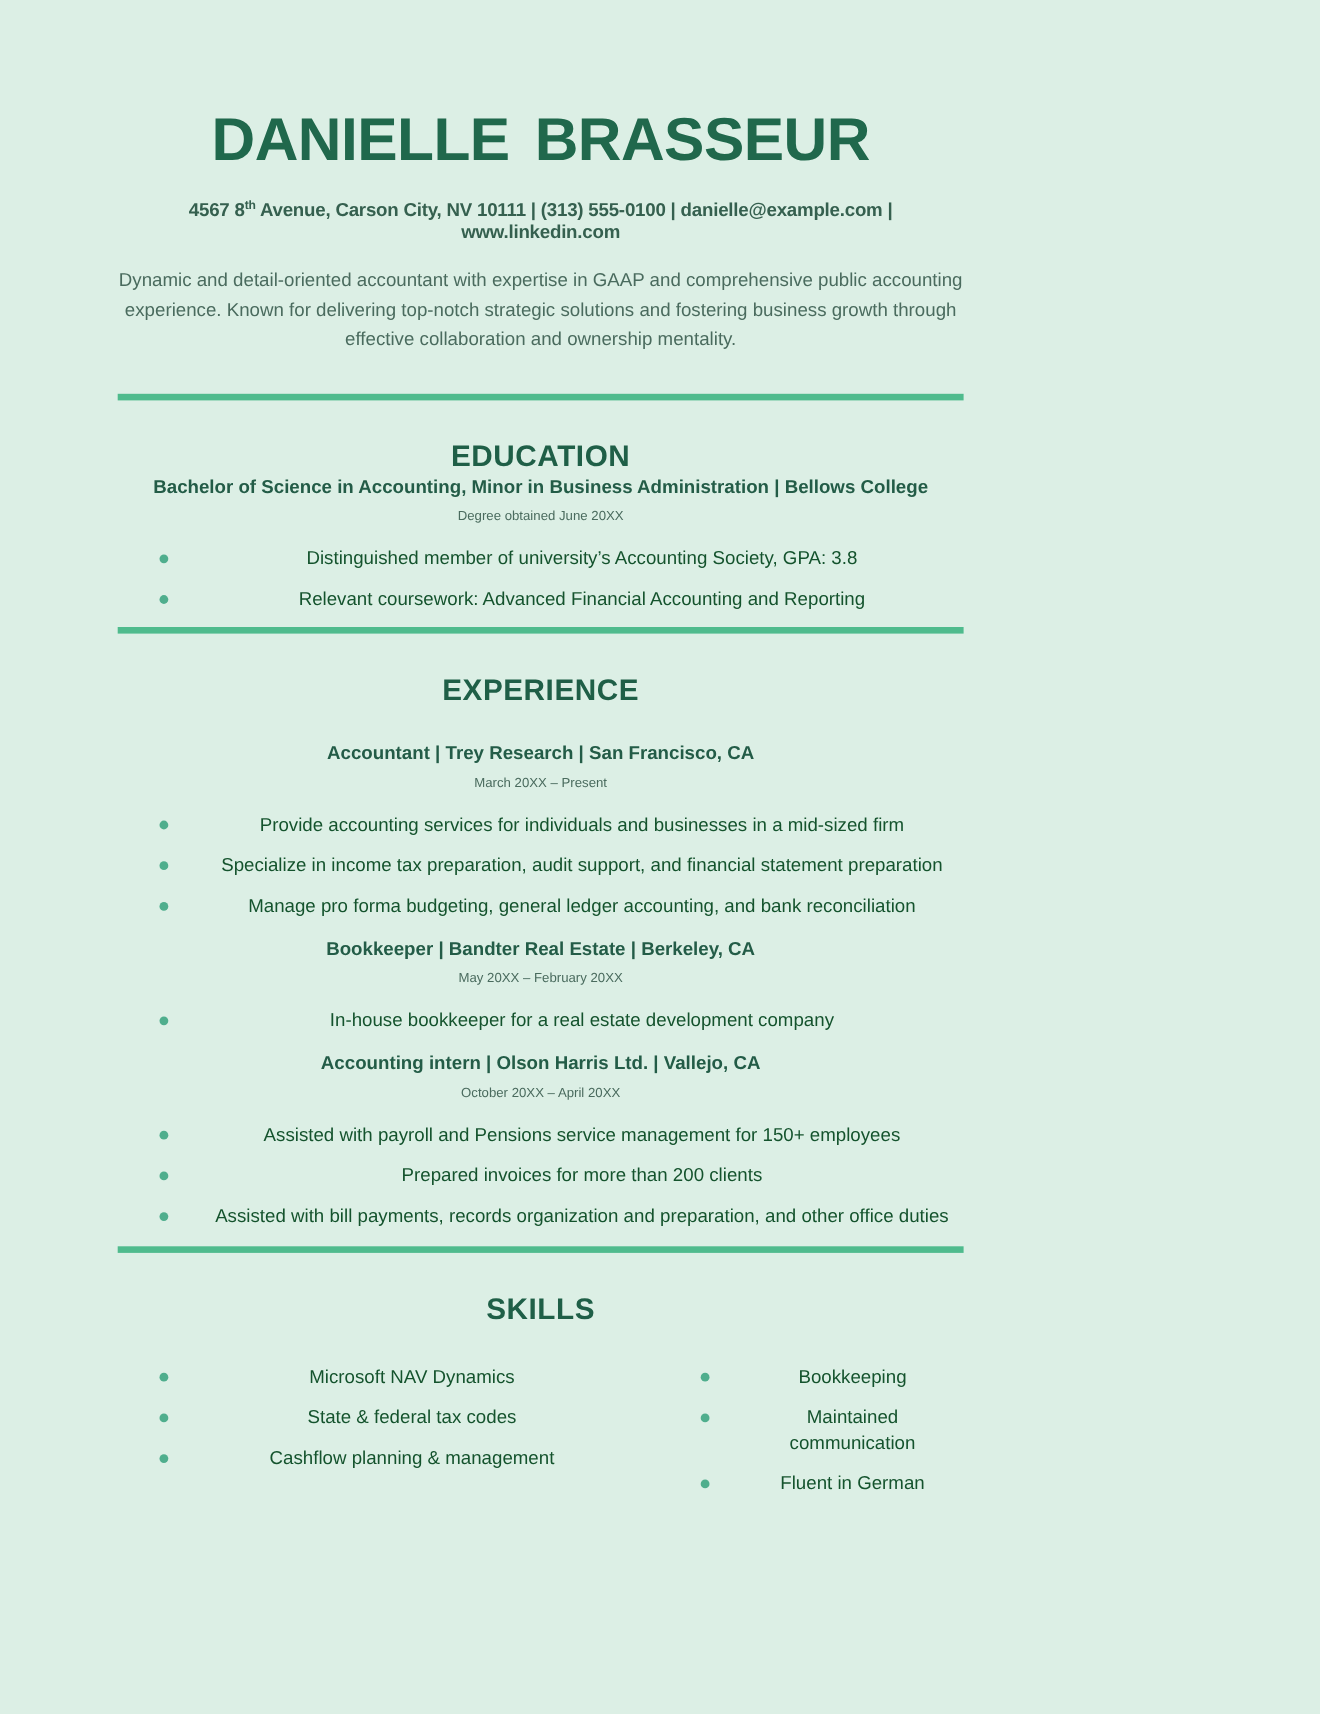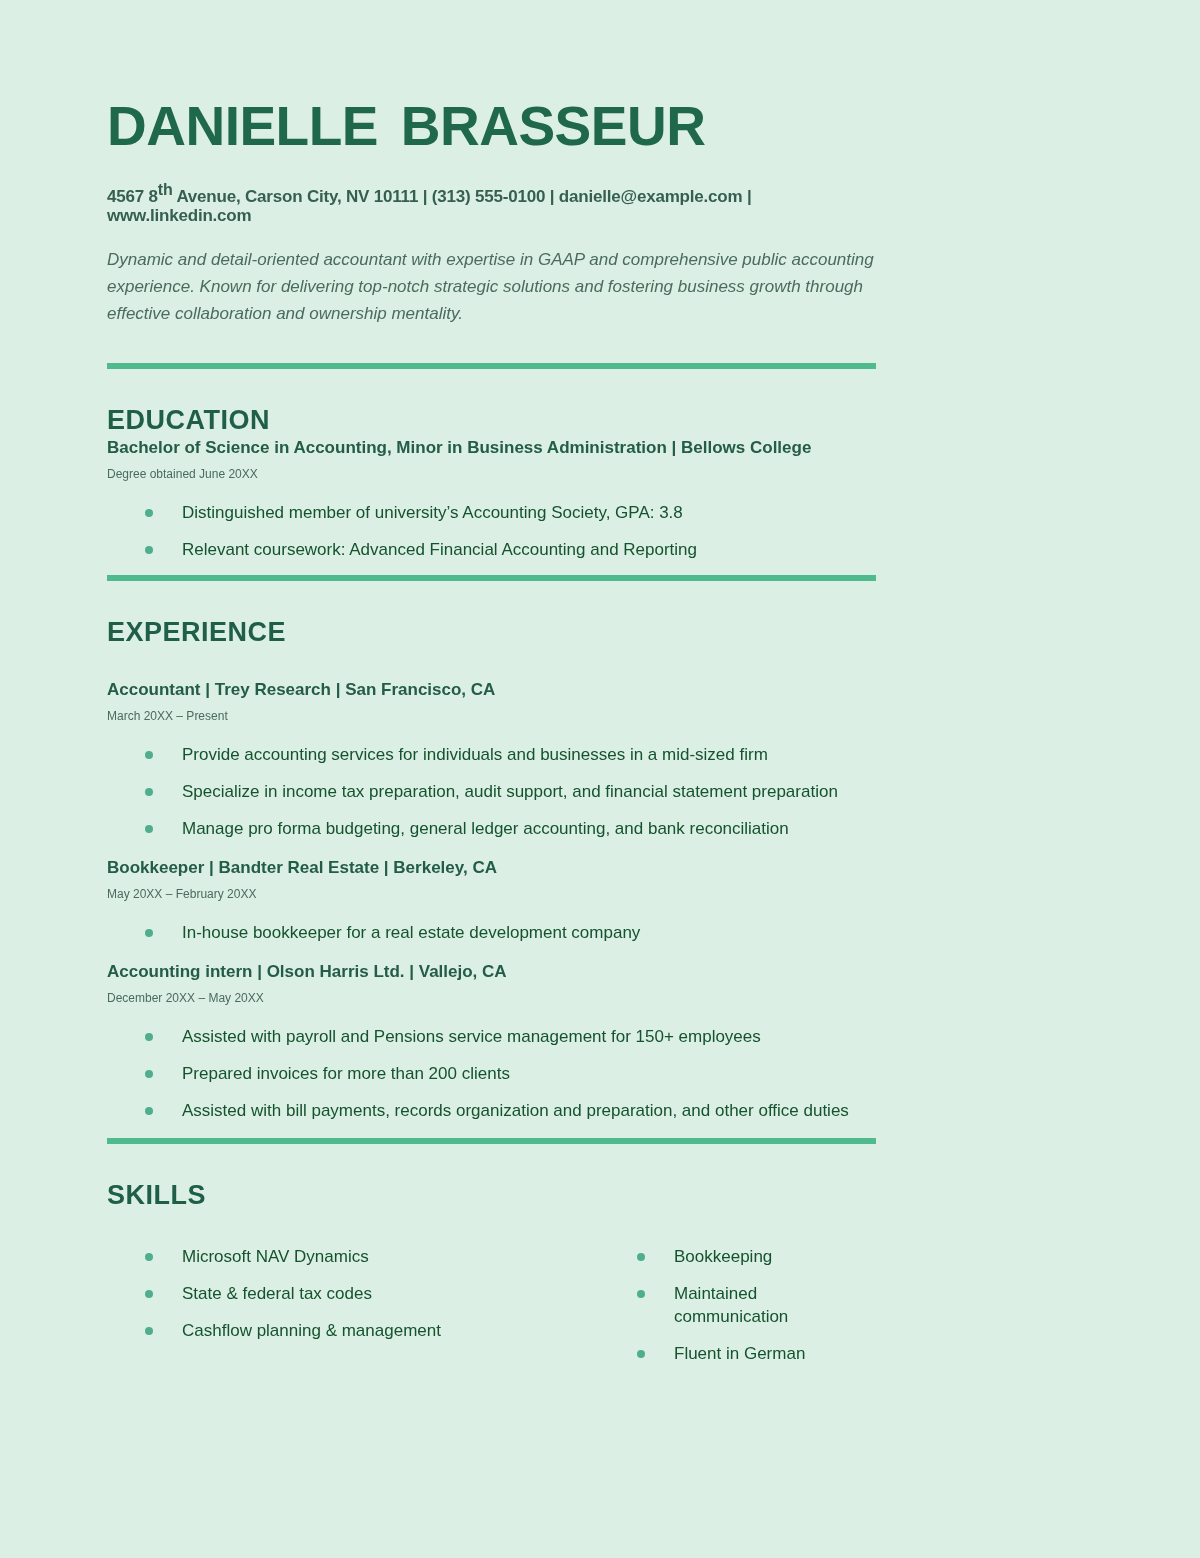--- a/index.html
+++ b/index.html
@@ -9,44 +9,44 @@
   }
   body {
     height: 1558px;
     background: #dcefe5;
     color: #47685c;
     overflow: hidden;
   }
   .page {
     padding: 96px 108px 0 107px;
     width: 984px;
+    text-align: center;
   }
   .name {
     font-size: 55px;
     font-weight: 700;
     letter-spacing: -0.5px;
     word-spacing: 8px;
     color: #20684c;
     line-height: 1.1;
   }
   .contact {
     margin-top: 24px;
     font-size: 17px;
     font-weight: 700;
     color: #35604f;
     letter-spacing: -0.2px;
   }
-  .contact sup { font-size: 16px; }
+  .contact sup { font-size: 11px; }
   .summary {
     margin-top: 20px;
     font-size: 17px;
     line-height: 27px;
     color: #4a6b5e;
     margin-bottom: 36px;
-    font-style: italic;
   }
   .divider {
     height: 6px;
     background: #4fbb8d;
     border: none;
   }
   .divider.spaced { margin-top: 16px; }
   h2.section-heading {
     margin-top: 37px;
     font-size: 27px;
@@ -139,21 +139,21 @@
     <div class="job">
       <p class="entry-title">Bookkeeper | Bandter Real Estate | Berkeley, CA</p>
       <p class="entry-dates">May 20XX – February 20XX</p>
       <ul class="bullets">
         <li><span class="dot"></span><span class="li-text">In-house bookkeeper for a real estate development company</span></li>
       </ul>
     </div>
 
     <div class="job">
       <p class="entry-title">Accounting intern | Olson Harris Ltd. | Vallejo, CA</p>
-      <p class="entry-dates">December 20XX – May 20XX</p>
+      <p class="entry-dates">October 20XX – April 20XX</p>
       <ul class="bullets">
         <li><span class="dot"></span><span class="li-text">Assisted with payroll and Pensions service management for 150+ employees</span></li>
         <li><span class="dot"></span><span class="li-text">Prepared invoices for more than 200 clients</span></li>
         <li><span class="dot"></span><span class="li-text">Assisted with bill payments, records organization and preparation, and other office duties</span></li>
       </ul>
     </div>
 
   </div>
 
   <div class="divider spaced"></div>

